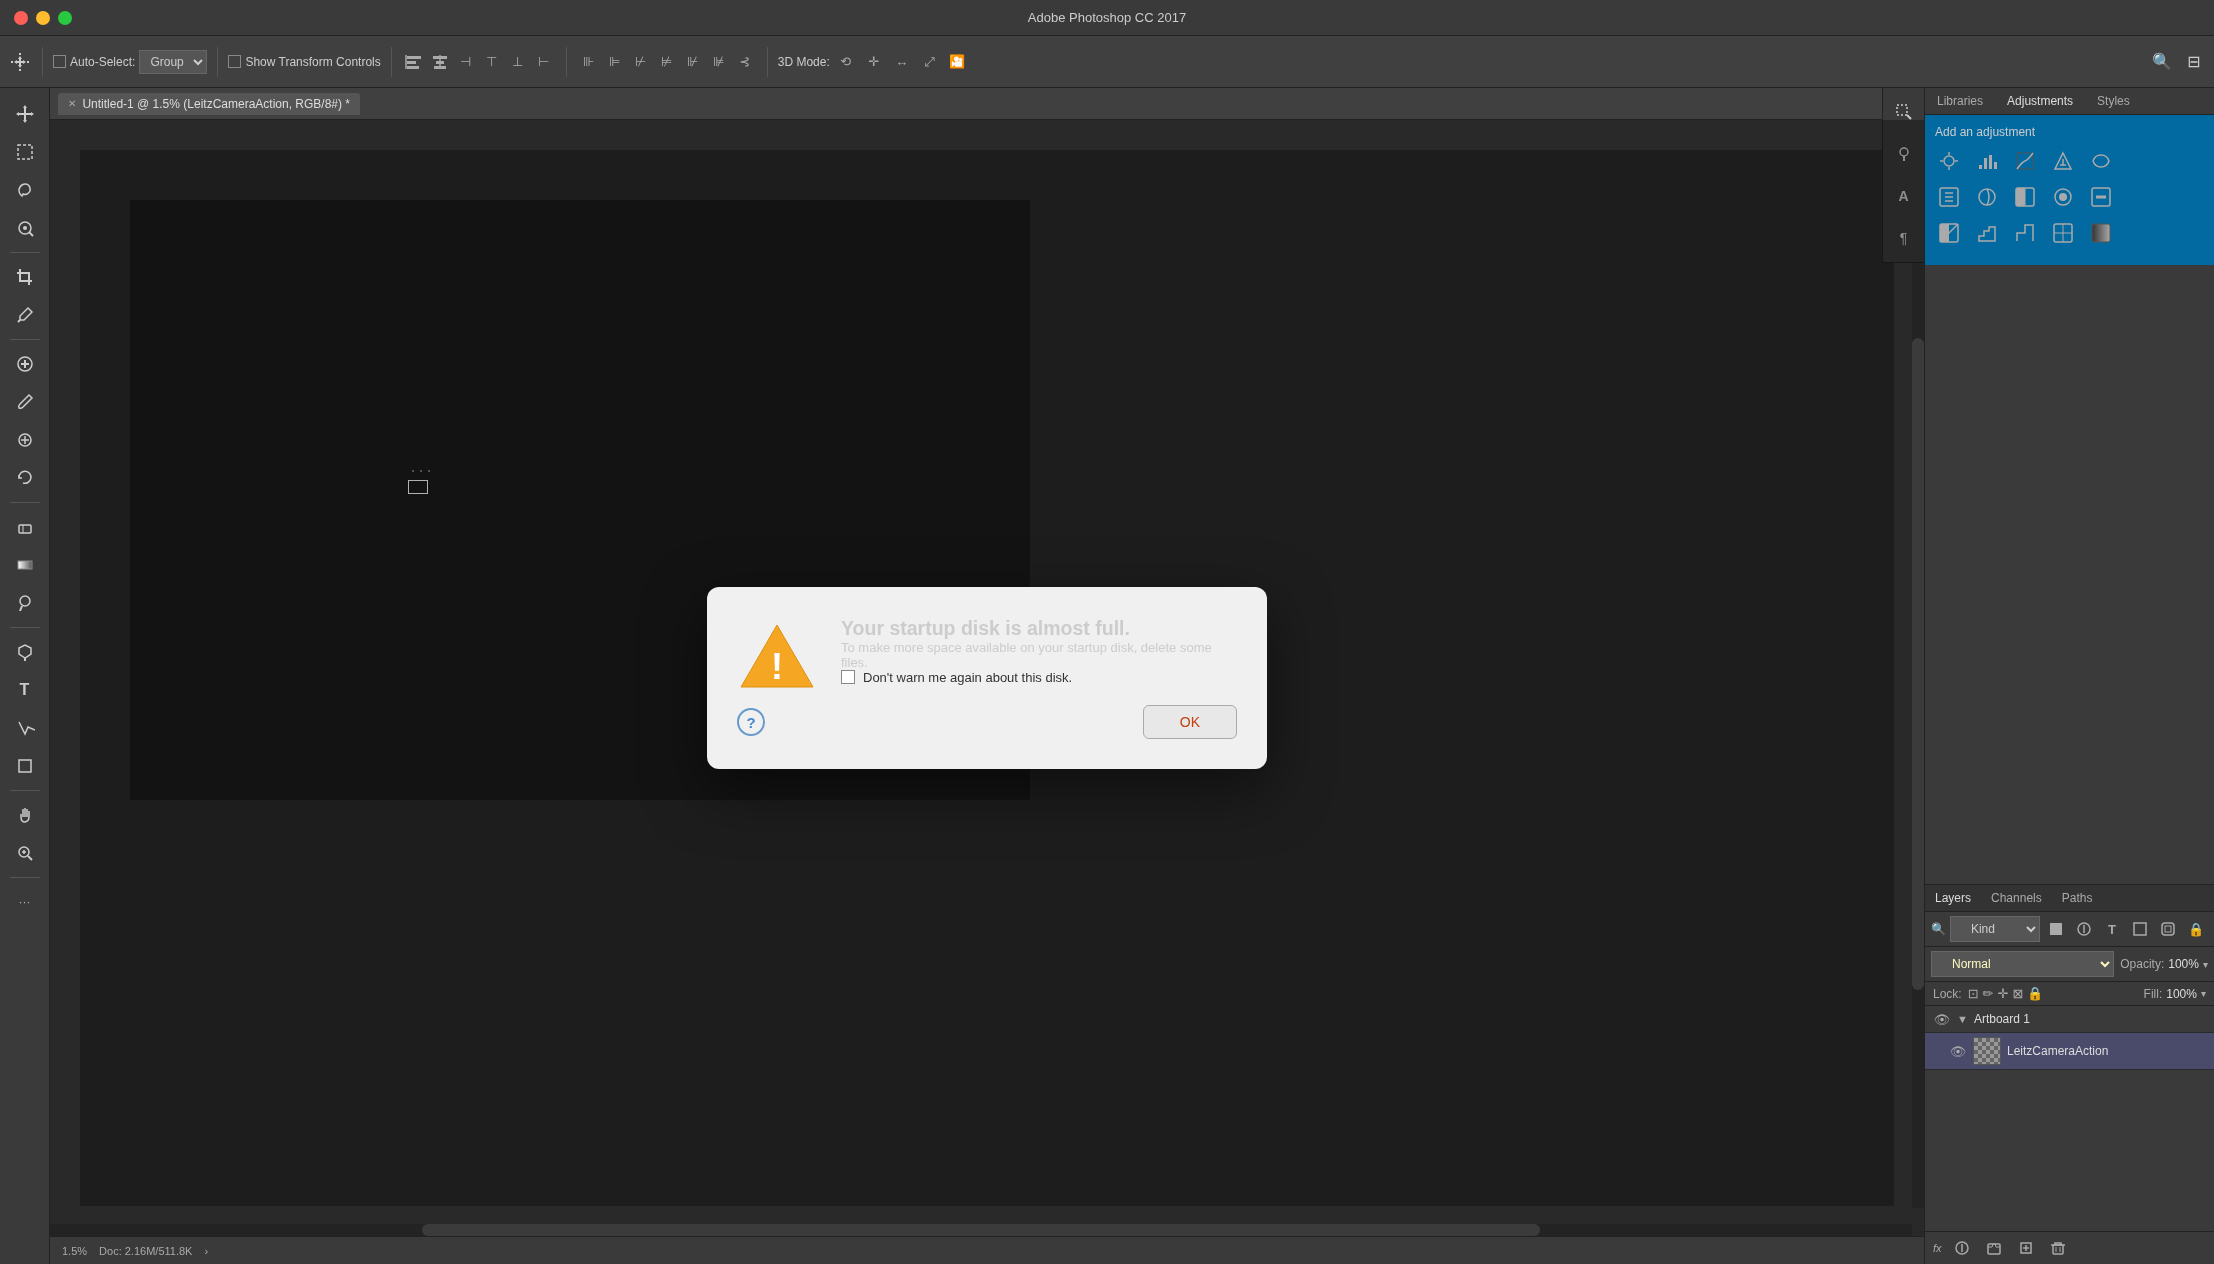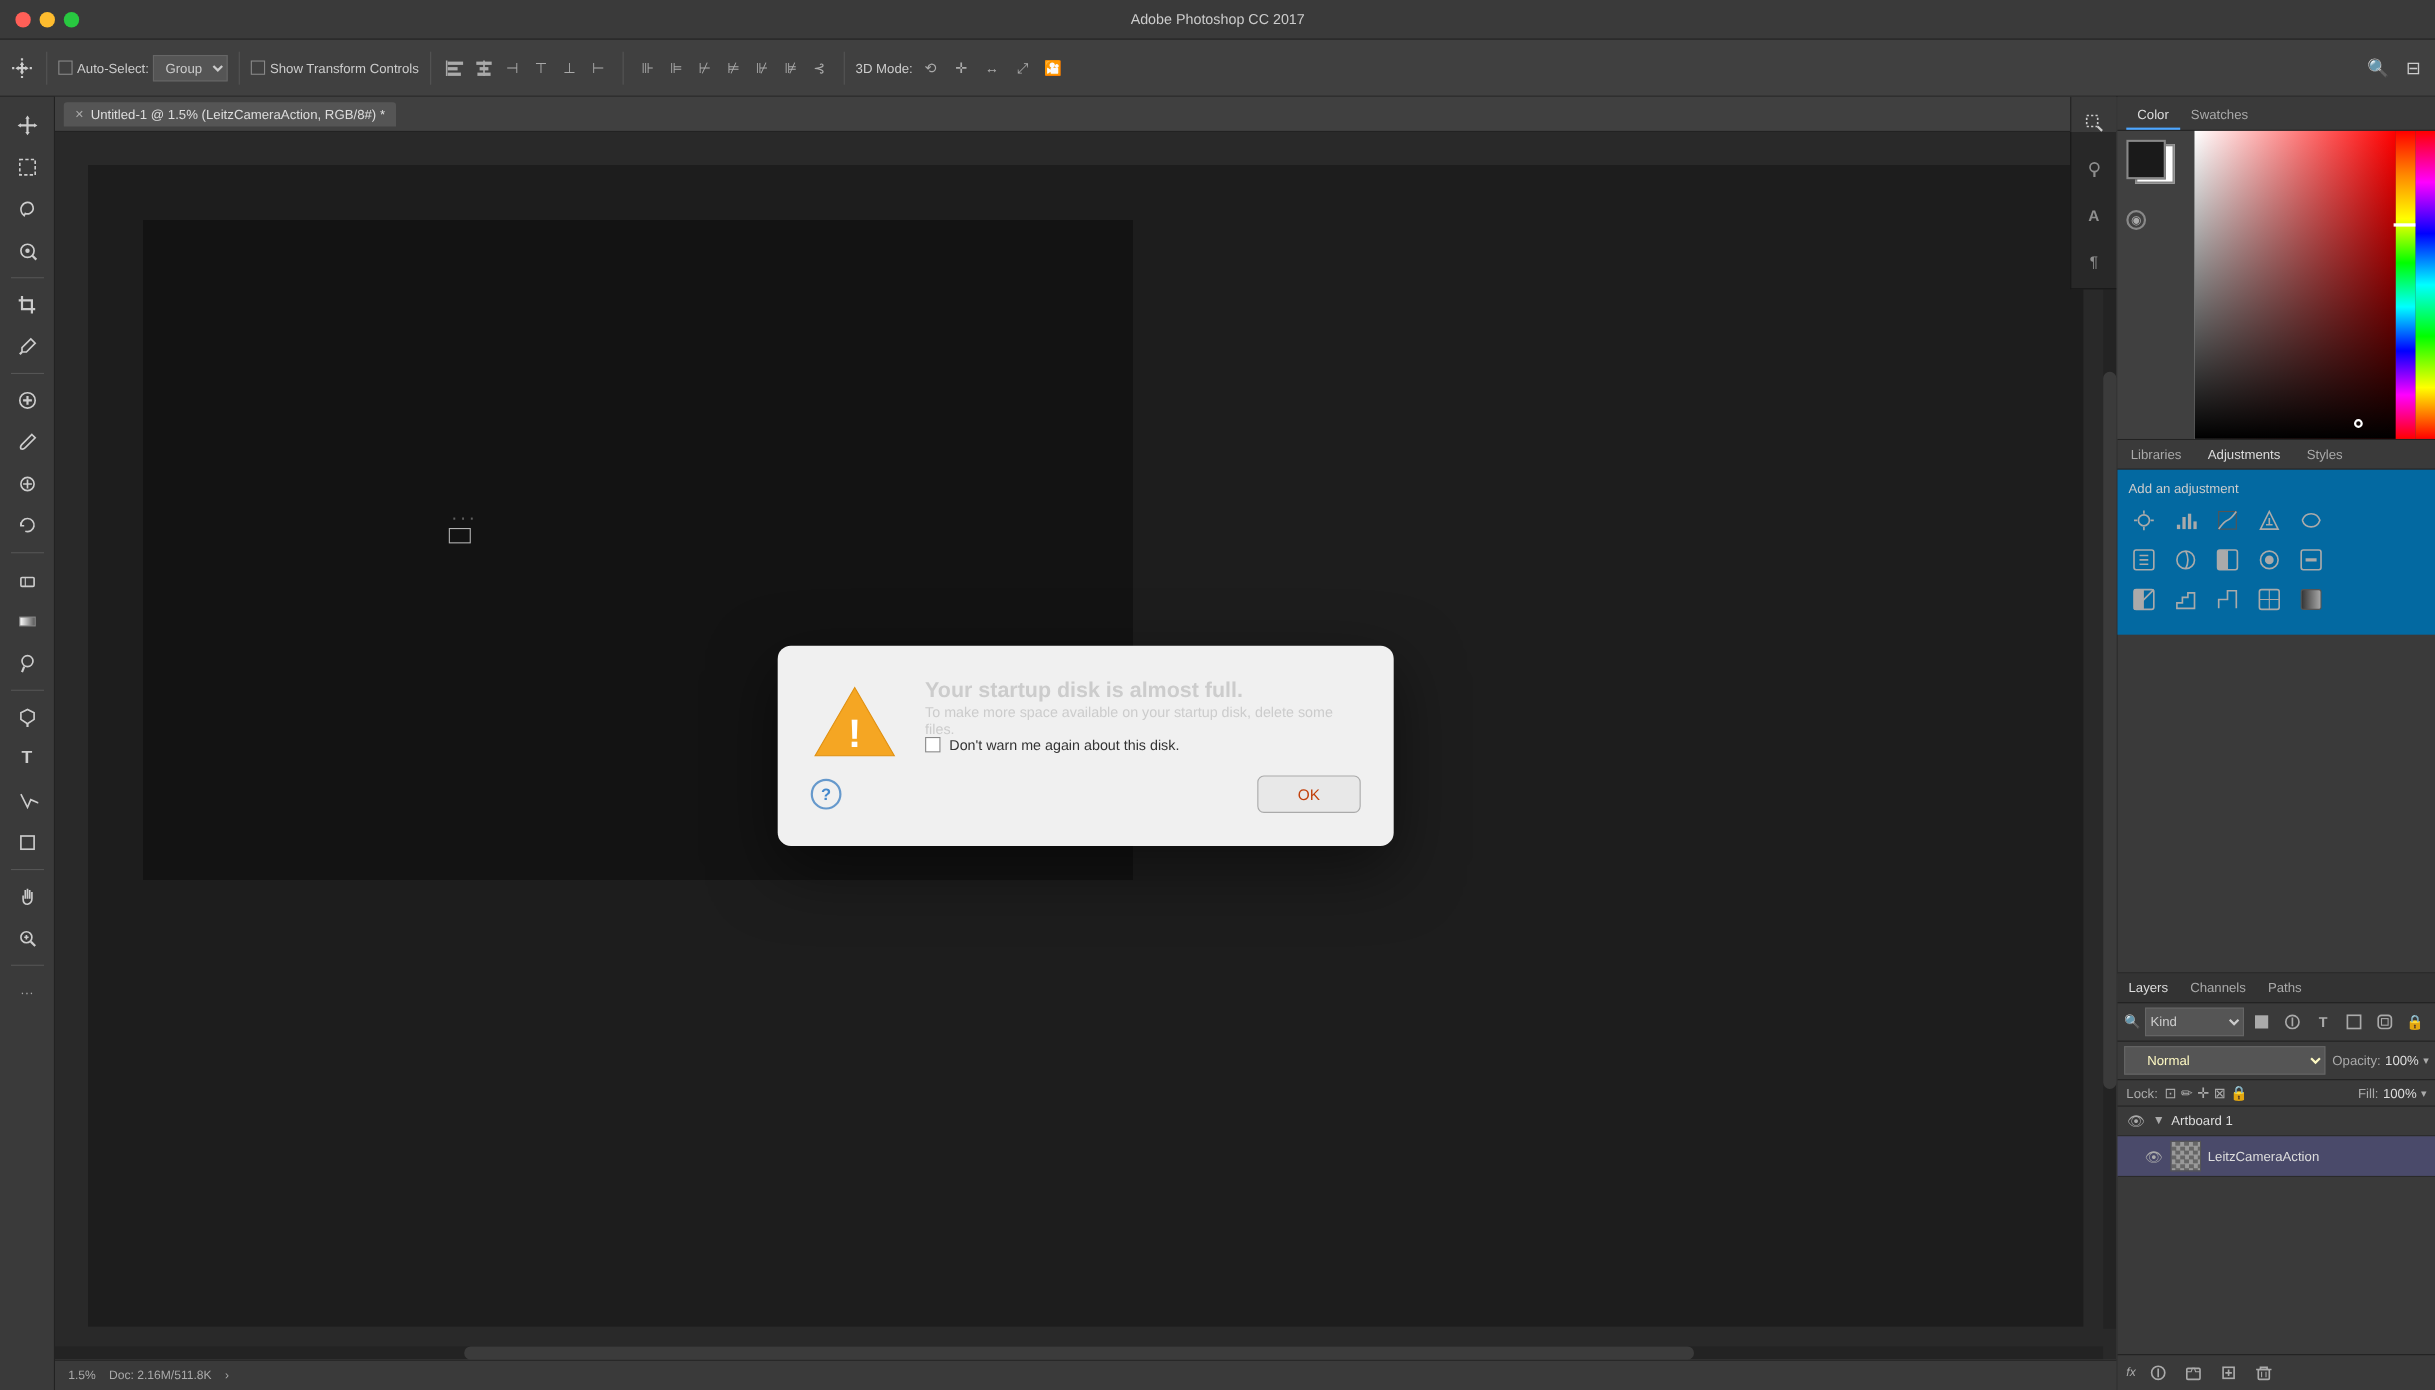--- a/index.html
+++ b/index.html
@@ -396,21 +396,21 @@
       align-items: center;
       padding: 4px 6px;
       gap: 4px;
       border-bottom: 1px solid #222;
     }
     .layers-select {
       background: #555;
       border: 1px solid #666;
       color: #ccc;
       font-size: 12px;
-      padding: 2px 0;
+      padding: 2px 16px;
       flex: 1;
       height: 26px;
     }
     .layers-tool-btn {
       width: 24px;
       height: 24px;
       background: transparent;
       border: none;
       color: #aaa;
       font-size: 14px;
@@ -914,44 +914,20 @@
       <div class="lt-btn">
         <svg width="18" height="18" viewBox="0 0 18 18">
             <circle cx="9" cy="7" r="4" fill="none" stroke="#ccc" stroke-width="1.5"></circle>
             <line x1="9" y1="11" x2="9" y2="16" stroke="#ccc" stroke-width="2"></line>
           </svg>
       </div>
       <div class="lt-btn" style="color:#ccc; font-weight: bold; font-size:14px;">A</div>
       <div class="lt-btn" style="color:#ccc; font-size: 14px;">¶</div>
     </div>
 
-    <div id="color-panel">
-      <div class="panel-tabs">
-        <div class="panel-tab active">Color</div>
-        <div class="panel-tab">Swatches</div>
-      </div>
-      <div class="color-picker-area">
-        <div class="color-swatch-boxes">
-          <div style="position: relative; width: 54px; height: 54px;">
-            <div class="swatch-bg"></div>
-            <div class="swatch-fg" style="position: absolute; top: 0; left: 0;"></div>
-          </div>
-          <div style="margin-top: 8px; width: 18px; height: 18px; border-radius: 50%; border: 2px solid #888; display: flex; align-items: center; justify-content: center; color: #aaa; font-size: 11px; cursor: pointer;">◉</div>
-        </div>
-        <div class="color-gradient-inner" style="flex:1; position: relative; background: linear-gradient(to right, #fff 0%, #ff0000 100%);">
-          <div class="color-gradient-overlay"></div>
-          <div style="position: absolute; right: 30px; bottom: 10px; width: 8px; height: 8px; border-radius: 50%; border: 2px solid white;"></div>
-        </div>
-        <div class="color-hue-bar">
-          <div class="hue-indicator"></div>
-        </div>
-
-        <div style="width: 18px; height: 100%; background: linear-gradient(to bottom, #ff0000, #ff00ff, #0000ff, #00ffff, #00ff00, #ffff00, #ff0000); position: relative;"></div>
-      </div>
-    </div>
 
     <div id="adjustments-panel">
       <div class="adj-tabs">
         <div class="adj-tab">Libraries</div>
         <div class="adj-tab active">Adjustments</div>
         <div class="adj-tab">Styles</div>
       </div>
       <div class="adj-content">
         <div class="adj-title">Add an adjustment</div>
         <div class="adj-icons-row">

